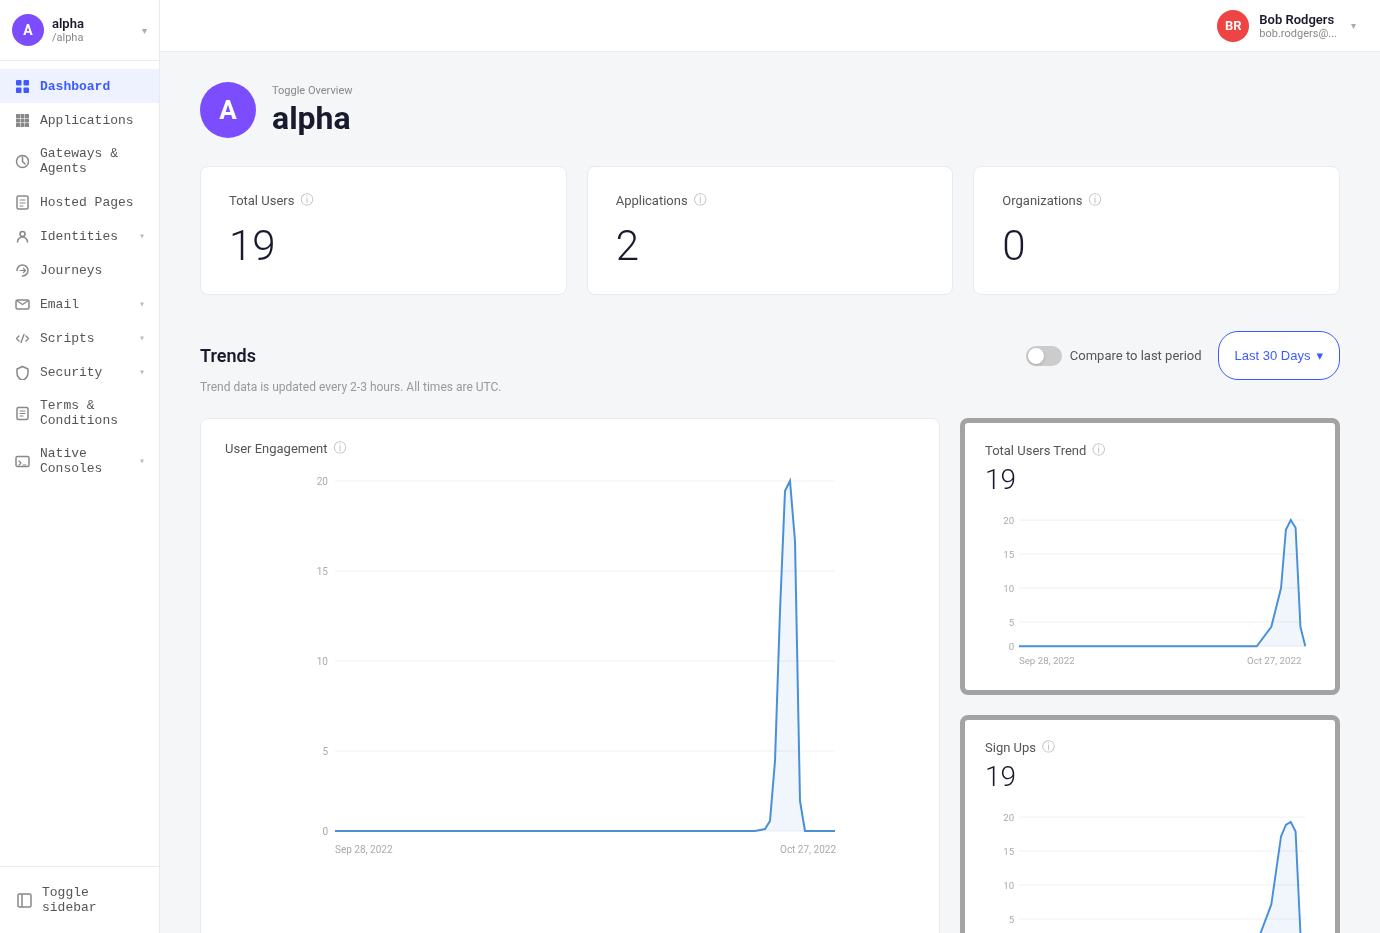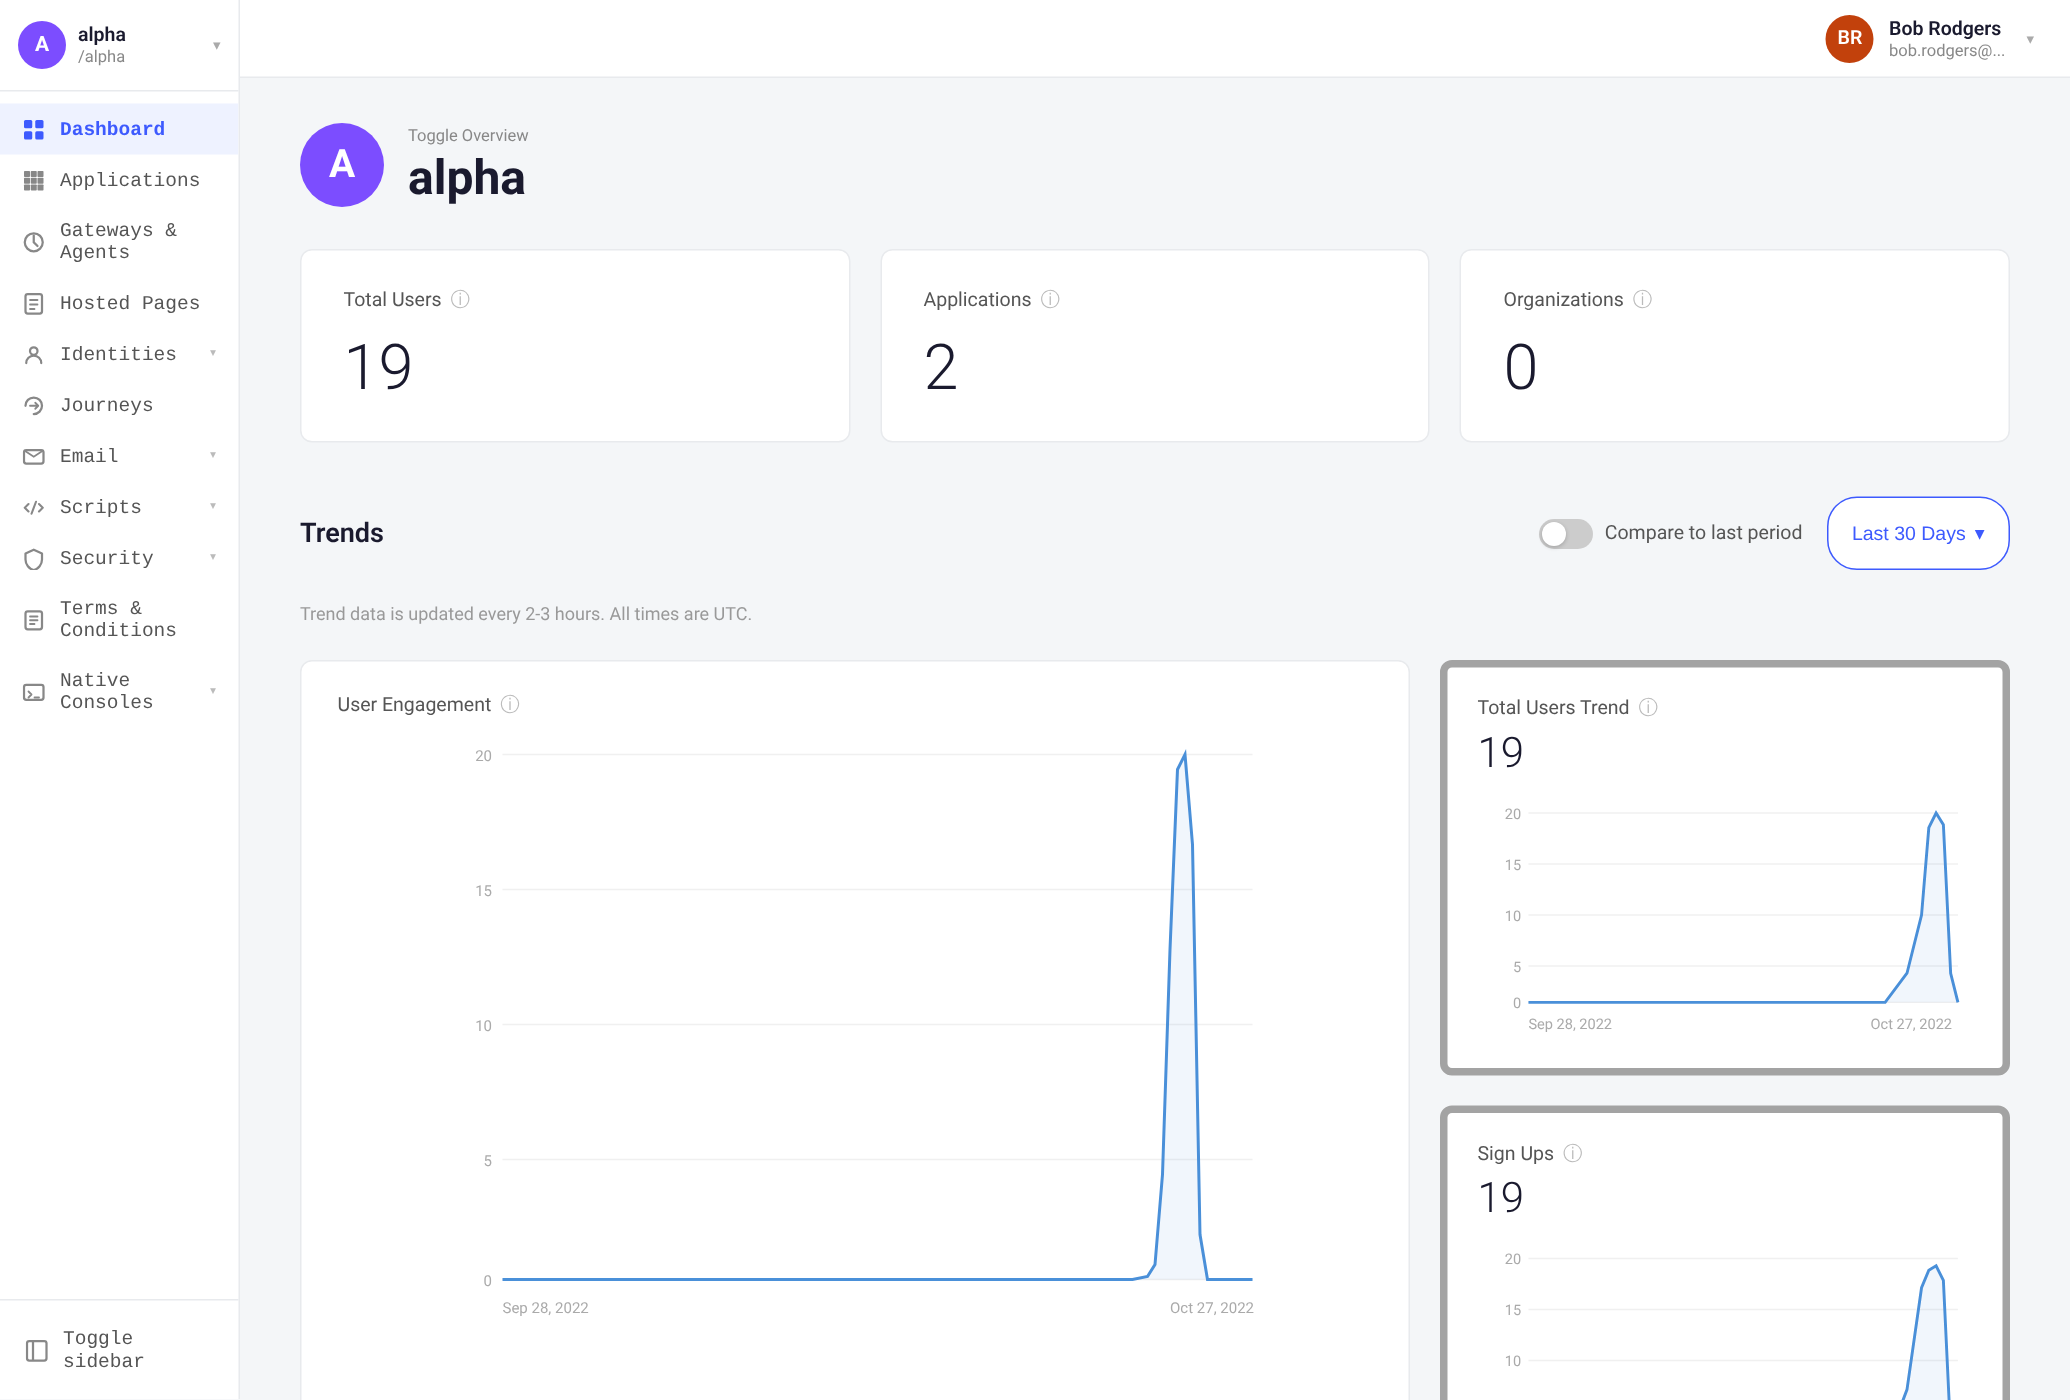--- a/index.html
+++ b/index.html
@@ -72,21 +72,21 @@
     .topbar {
       background: #fff;
       border-bottom: 1px solid #e8eaed;
       display: flex;
       align-items: center;
       justify-content: flex-end;
       padding: 10px 24px;
       height: 52px;
     }
     .user-info { display: flex; align-items: center; gap: 10px; cursor: pointer; }
-    .user-avatar-placeholder { width: 32px; height: 32px; border-radius: 50%; background: #c2410c; display: flex; align-items: center; justify-content: center; color: #fff; font-size: 13px; font-weight: 600; margin-left: 36px; }
+    .user-avatar-placeholder { width: 32px; height: 32px; border-radius: 50%; background: #ef4444; display: flex; align-items: center; justify-content: center; color: #fff; font-size: 13px; font-weight: 600; margin-left: 36px; }
     .user-name { font-size: 13px; font-weight: 600; color: #1a1a2e; }
     .user-email { font-size: 11px; color: #888; }
     .user-chevron { color: #aaa; font-size: 10px; margin-left: 4px; }
 
     
     .page-content { padding: 30px 40px; }
 
     
     .realm-header { display: flex; align-items: center; gap: 16px; margin-bottom: 28px; }
     .realm-avatar { width: 56px; height: 56px; border-radius: 50%; background: #7c4dff; display: flex; align-items: center; justify-content: center; color: #fff; font-size: 26px; font-weight: 700; }
@@ -99,21 +99,21 @@
       background: #fff;
       border-radius: 8px;
       border: 1px solid #e8eaed;
       padding: 24px 28px;
     }
     .stat-label { font-size: 13px; color: #555; display: flex; align-items: center; gap: 6px; margin-bottom: 12px; }
     .stat-info-icon { color: #bbb; font-size: 13px; cursor: pointer; }
     .stat-value { font-size: 42px; font-weight: 300; color: #1a1a2e; }
 
     
-    .trends-header { display: flex; align-items: center; justify-content: space-between; margin-bottom: 22px; }
+    .trends-header { display: flex; align-items: center; justify-content: space-between; margin-bottom: 0; }
     .trends-title { font-size: 18px; font-weight: 600; color: #1a1a2e; }
     .trends-controls { display: flex; align-items: center; gap: 16px; }
     .compare-toggle { display: flex; align-items: center; gap: 8px; font-size: 13px; color: #555; }
     .toggle-switch { width: 36px; height: 20px; background: #ccc; border-radius: 10px; position: relative; cursor: pointer; }
     .toggle-switch::after { content: ''; position: absolute; width: 16px; height: 16px; background: #fff; border-radius: 50%; top: 2px; left: 2px; transition: left 0.2s; box-shadow: 0 1px 3px rgba(0,0,0,0.2); }
     .last-days-btn {
       border: 1px solid #3d5afe;
       background: #fff;
       color: #3d5afe;
       border-radius: 20px;

